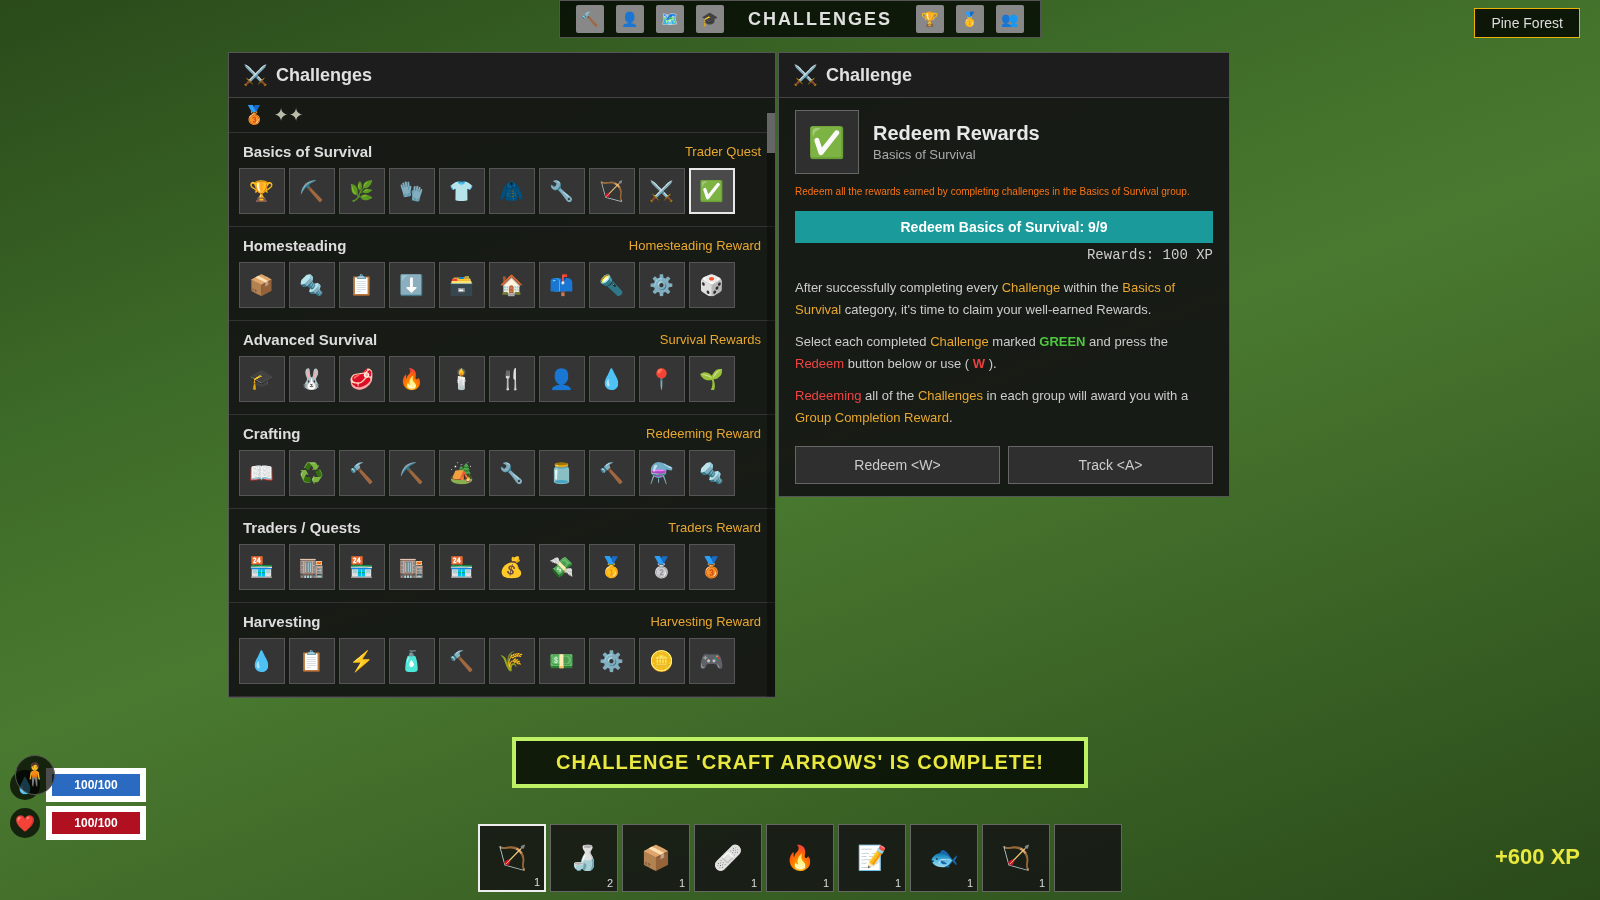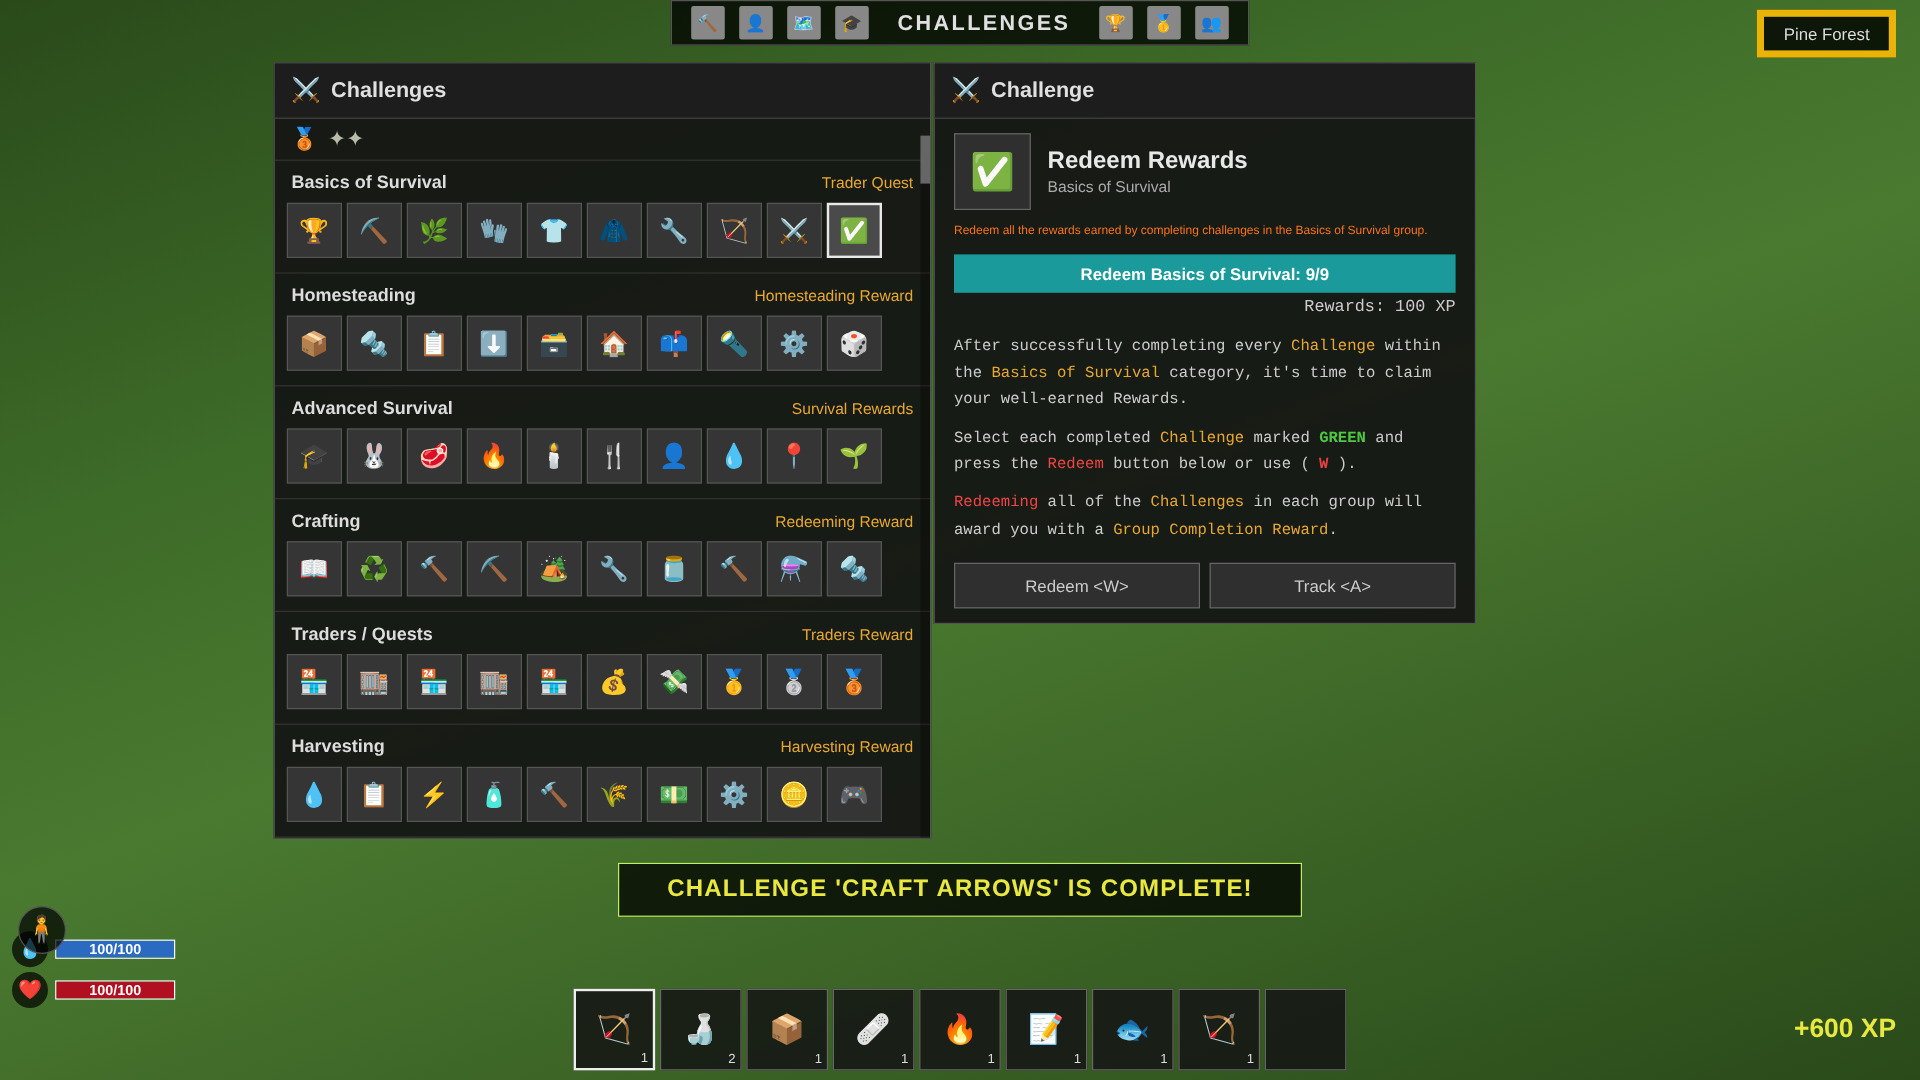--- a/index.html
+++ b/index.html
@@ -52,21 +52,21 @@
       letter-spacing: 2px;
       padding: 0 12px;
     }
 
     
     .location-badge {
       position: absolute;
       top: 8px;
       right: 20px;
       background: rgba(0,0,0,0.8);
-      border: 6px solid #eab308;
+      border: 1px solid #eab308;
       color: #ddd;
       padding: 6px 16px;
       font-size: 14px;
       z-index: 10;
     }
 
     
     .challenges-panel {
       position: absolute;
       top: 52px;
@@ -228,21 +228,20 @@
       font-size: 14px;
       color: #ccc;
       margin-bottom: 14px;
       font-family: Liberation Mono, monospace;
     }
     .detail-text {
       font-size: 13px;
       color: #ccc;
       line-height: 1.7;
       margin-bottom: 10px;
-      font-family: Liberation Mono, monospace;
     }
     .detail-text .highlight-orange {
       color: #e8a830;
     }
     .detail-text .highlight-green {
       color: #4fc840;
       font-weight: bold;
     }
     .detail-text .highlight-red {
       color: #e84040;
@@ -263,25 +262,25 @@
       color: #ccc;
       padding: 10px;
       text-align: center;
       font-size: 14px;
       cursor: pointer;
     }
 
     
     .notification-bar {
       position: absolute;
-      bottom: 136px;
+      bottom: 112px;
       left: 50%;
       transform: translateX(-50%);
       background: rgba(0,0,0,0.75);
-      border: 1px solid #bef264;
+      border: 4px solid #bef264;
       color: #e8e840;
       font-size: 20px;
       font-weight: bold;
       letter-spacing: 1px;
       padding: 10px 40px;
       z-index: 10;
       white-space: nowrap;
     }
 
     
@@ -311,23 +310,23 @@
       height: 30px;
       background: rgba(0,0,0,0.7);
       border-radius: 50%;
       display: flex;
       align-items: center;
       justify-content: center;
       font-size: 16px;
     }
     .hud-bar-fill {
       width: 100px;
-      height: 16px;
+      height: 34px;
       background: rgba(0,0,0,0.6);
-      border: 1px solid #ffffff;
+      border: 6px solid #ffffff;
       position: relative;
       overflow: hidden;
     }
     .hud-bar-fill-inner {
       height: 100%;
       display: flex;
       align-items: center;
       justify-content: center;
       font-size: 12px;
       font-weight: bold;

